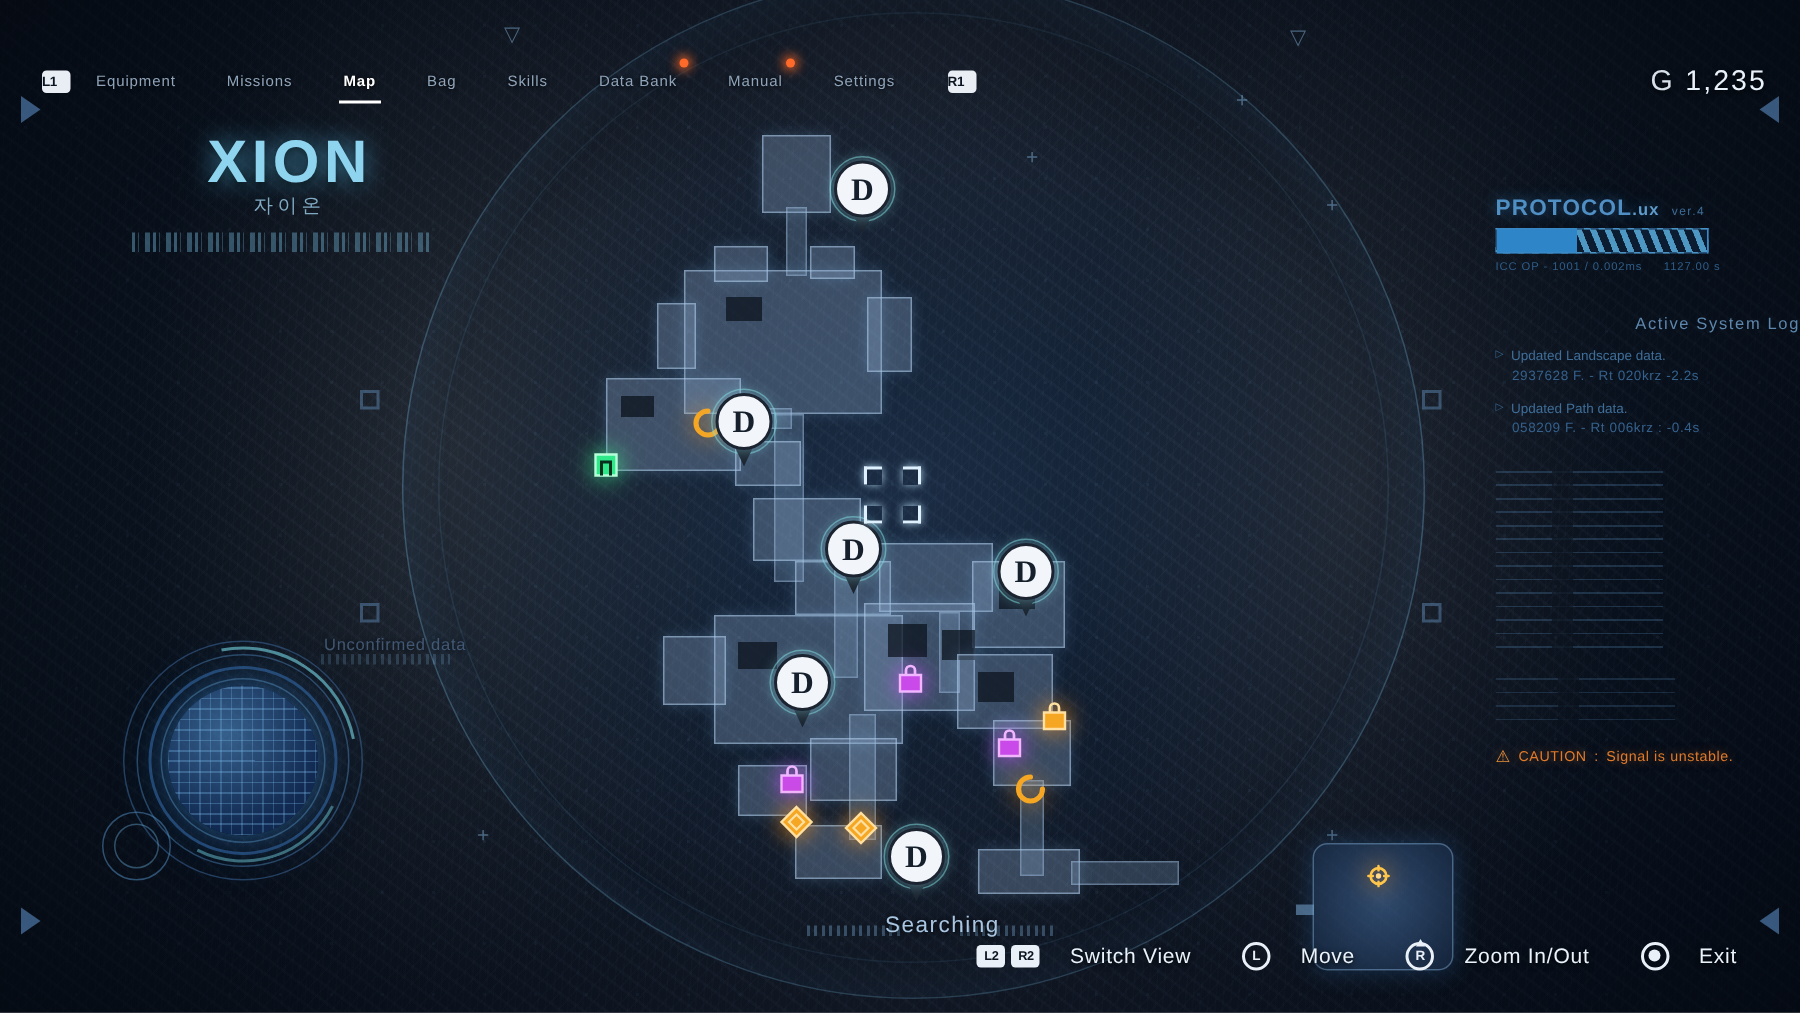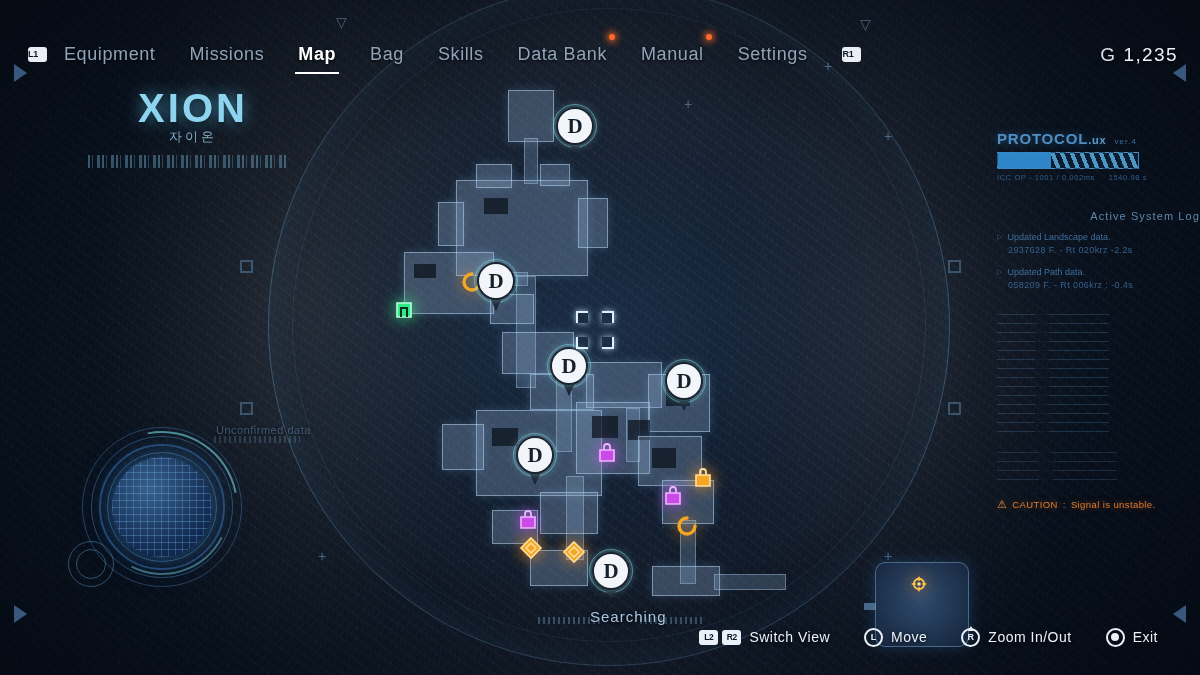--- a/index.html
+++ b/index.html
@@ -59,21 +59,21 @@
     display:flex; align-items:center; gap:0; z-index:40;
   }
   .padbtn{
     width:19px; height:15px; border-radius:3px;
     background:#e9eef5; color:#0c1420;
     font-size:9px; font-weight:bold; line-height:15px; text-align:left;
     letter-spacing:-.3px;
   }
   .nav-items{ display:flex; align-items:flex-end; gap:0; }
   .nav-item{
-    position:relative; padding:0 17px; font-size:18px;
+    position:relative; padding:0 17px; font-size:10px;
     color:#8fa4ba; letter-spacing:.6px; cursor:pointer;
     text-shadow:0 1px 3px rgba(0,0,0,.9);
   }
   .nav-item.active{ color:#ffffff; font-weight:bold; }
   .nav-item.active::after{
     content:""; position:absolute; left:14px; right:14px; bottom:-9px;
     height:2px; background:#ffffff;
   }
   .dot{
     position:absolute; right:9px; top:-10px; width:6px; height:6px;
@@ -246,21 +246,21 @@
     text-shadow:0 0 7px rgba(224,122,42,.5);
   }
   .caution .warn{ font-size:11px; color:#e8903c; }
 
   
   .bottombar{
     position:absolute; left:0; bottom:24px; width:1200px; height:28px;
     display:flex; align-items:center; justify-content:flex-end; gap:34px;
     padding-right:42px; z-index:45;
   }
-  .prompt{ display:flex; align-items:center; gap:8px; }
+  .prompt{ display:flex; align-items:center; gap:20px; }
   .prompt .lbl{
     font-size:14px; color:#eaf2fa; letter-spacing:.5px; text-shadow:0 1px 4px #000;
   }
   .keys{ display:flex; gap:4px; }
   .key{
     width:19px; height:15px; border-radius:3px; background:#eaf0f7; color:#0d1522;
     font-size:8.5px; font-weight:bold; line-height:15px; text-align:center; letter-spacing:-.3px;
   }
   .stick{
     width:19px; height:19px; border-radius:50%; border:2px solid #eaf0f7;
@@ -524,21 +524,21 @@
   <div class="rpanel">
     <div class="proto-head">
       <div class="proto-title">
         <span>PROTOCOL</span><em>.ux</em>
       </div>
       <div class="proto-ver">ver.4</div>
     </div>
     <div class="proto-bar"></div>
     <div class="proto-meta">
       <span>ICC  OP - 1001 /  0.002ms</span>
-      <span>1540.98 s</span>
+      <span>1127.00 s</span>
     </div>
 
     <div class="syslog-title">Active System Log</div>
     <div id="log-list">
         <div class="logrow">
           <div class="t">
             <span>Updated Landscape data.</span>
           </div>
           <div class="v">2937628 F.      - Rt 020krz      -2.2s</div>
         </div>

